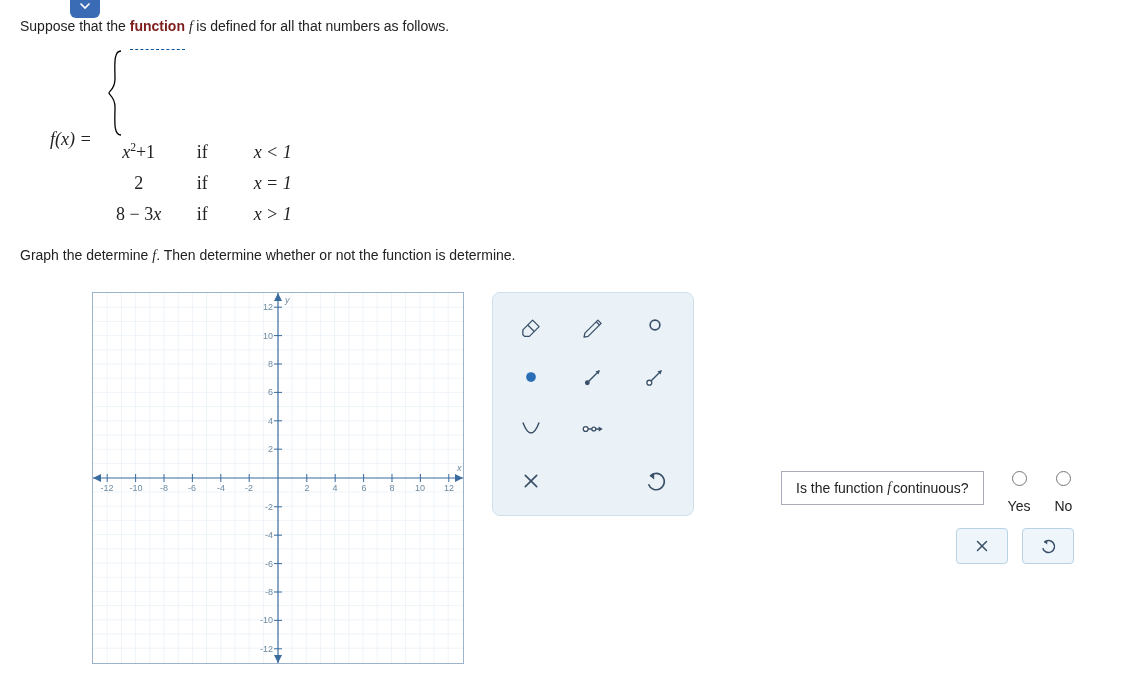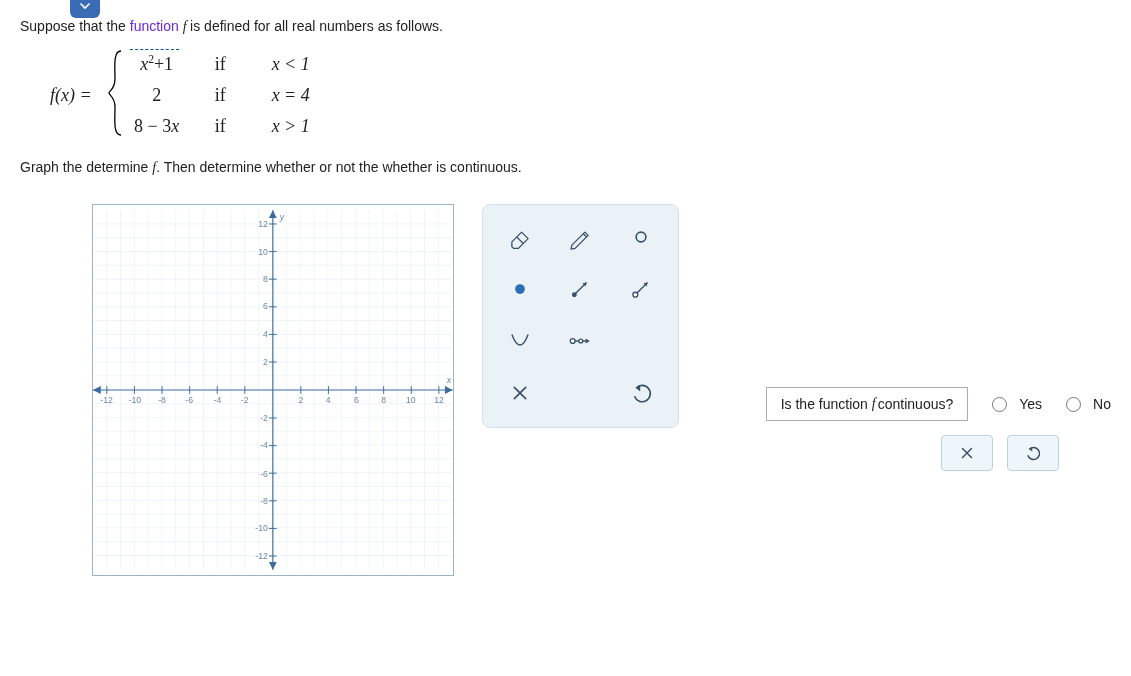--- a/index.html
+++ b/index.html
@@ -7,23 +7,24 @@
     font-size: 14px;
     color: #222;
     margin: 0;
     padding: 18px 20px;
     background: #fff;
   }
   .intro {
     margin-bottom: 14px;
   }
   .link {
-    color: #6d28d9;
+    color: #7f1d1d;
     border-bottom: 1px dashed #0b5394;
     padding-bottom: 15px;
+    font-weight: bold;
   }
   .fvar {
     font-family: "Times New Roman", serif;
     font-style: italic;
   }
   .math-block {
     font-family: "Times New Roman", serif;
     font-size: 18px;
     display: flex;
     align-items: center;
@@ -32,20 +33,21 @@
   }
   .lhs {
     font-style: italic;
     margin-right: 15px;
     white-space: nowrap;
   }
   .brace-wrapper {
     position: relative;
     display: flex;
     align-items: stretch;
+    flex-direction: column;
   }
   .brace-svg {
     height: 88px;
     width: 18px;
     flex-shrink: 0;
   }
   .cases {
     display: flex;
     flex-direction: column;
     gap: 10px;
@@ -114,36 +116,37 @@
     justify-content: center;
     border-radius: 4px;
     cursor: pointer;
   }
   .tool-btn svg {
     width: 26px;
     height: 26px;
   }
   .question-row {
     display: flex;
-    align-items: center;
+    align-items: flex-start;
     gap: 24px;
     padding-left: 47px;
   }
   .q-box {
     border: 1px solid #aab;
     padding: 8px 14px;
     display: flex;
     align-items: center;
     white-space: nowrap;
   }
   .radio-wrap {
     display: flex;
     align-items: center;
     gap: 12px;
     cursor: pointer;
+    flex-direction: column;
   }
   .radio {
     width: 13px;
     height: 13px;
     border: 1px solid #777;
     border-radius: 50%;
     display: inline-block;
   }
   .ctrl-row {
     margin-top: 14px;
@@ -192,51 +195,51 @@
 <body>
 
 <div class="chevron-header">
   <svg viewBox="0 0 24 24" width="16" height="16">
       <path d="M6 9l6 6 6-6" fill="none" stroke="#fff" stroke-width="2.5" stroke-linecap="round"></path>
     </svg>
 </div>
 
 <div class="intro">
   <span>Suppose that the </span><span class="link"><span>function</span></span>
-  <span class="fvar"> f </span><span> is defined for all real numbers as follows.</span>
+  <span class="fvar"> f </span><span> is defined for all that numbers as follows.</span>
 </div>
 
 <div class="math-block">
   <span class="lhs">f(x) =</span>
   <div class="brace-wrapper">
     <svg class="brace-svg" viewBox="0 0 18 88">
       <path d="M14 2 C6 2 8 18 8 30 C8 40 2 42 2 44 C2 46 8 48 8 58 C8 70 6 86 14 86" fill="none" stroke="#000" stroke-width="1.3"></path>
     </svg>
     <div class="cases">
       <div class="case-row">
         <span class="case-expr"><span class="fvar">x</span><span class="sup">2</span>+1</span>
         <span class="case-if">if</span>
         <span class="case-cond">x &lt; 1</span>
       </div>
       <div class="case-row">
         <span class="case-expr">2</span>
         <span class="case-if">if</span>
-        <span class="case-cond">x = 4</span>
+        <span class="case-cond">x = 1</span>
       </div>
       <div class="case-row">
         <span class="case-expr">8 − 3<span class="fvar">x</span></span>
         <span class="case-if">if</span>
         <span class="case-cond">x &gt; 1</span>
       </div>
     </div>
   </div>
 </div>
 
 <div class="instr">
-  <span>Graph the determine </span><span class="fvar">f</span><span>. Then determine whether or not the whether is continuous.</span>
+  <span>Graph the determine </span><span class="fvar">f</span><span>. Then determine whether or not the function is determine.</span>
 </div>
 
 <div class="work-area">
 
   <div class="graph-box">
     <svg class="graph-svg" viewBox="0 0 370 370">
 
       <g stroke="#dfe9f2" stroke-width="0.5">
 
         <line x1="14.2" y1="0" x2="14.2" y2="370"></line>

